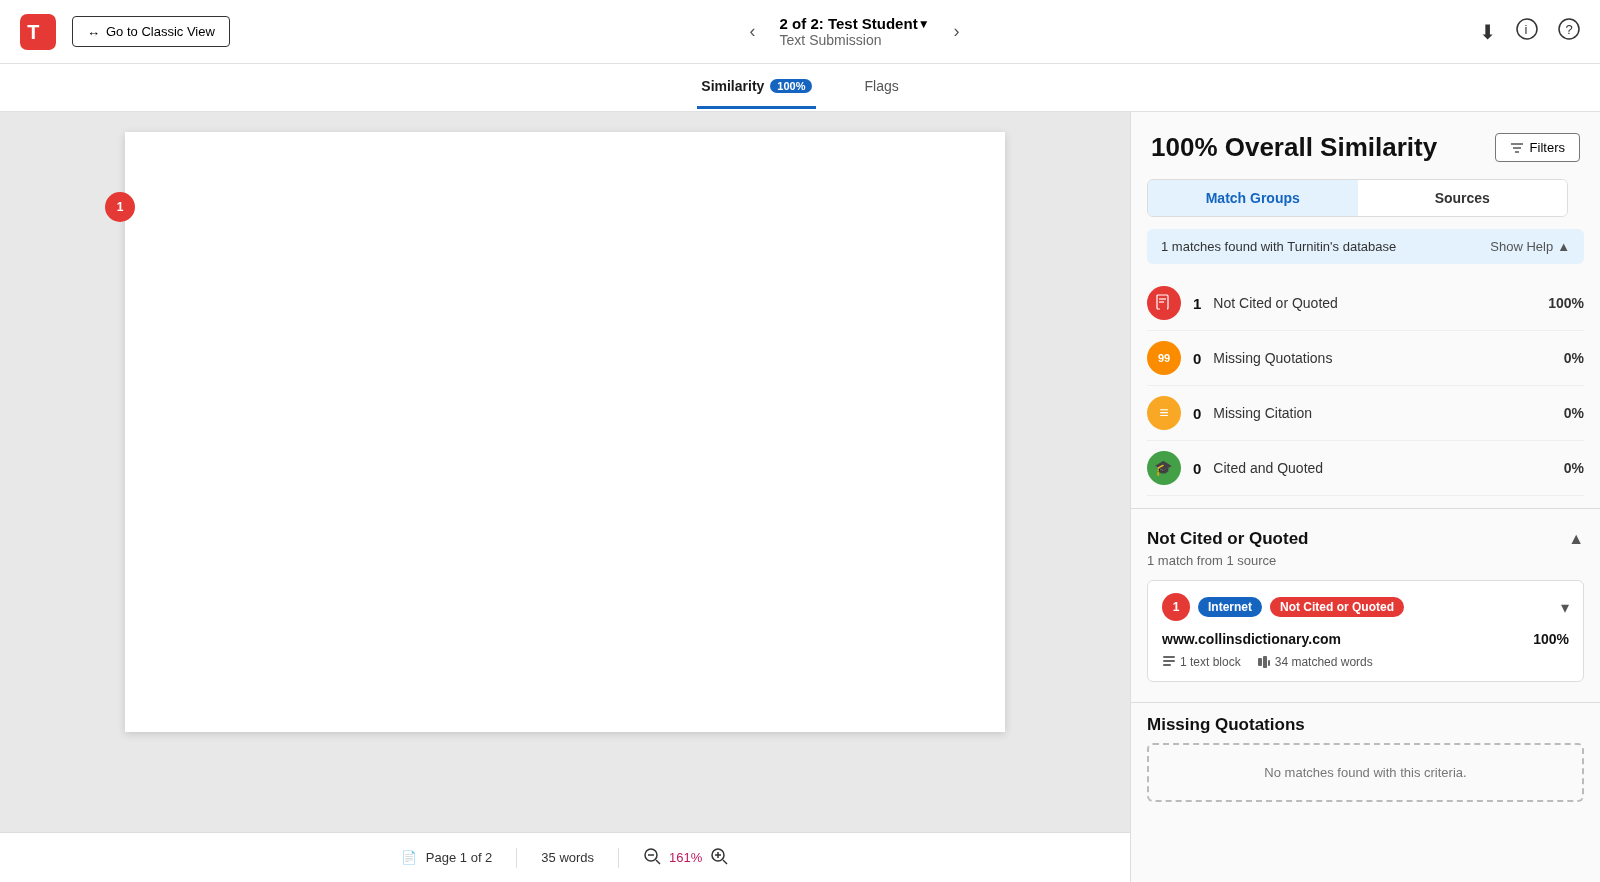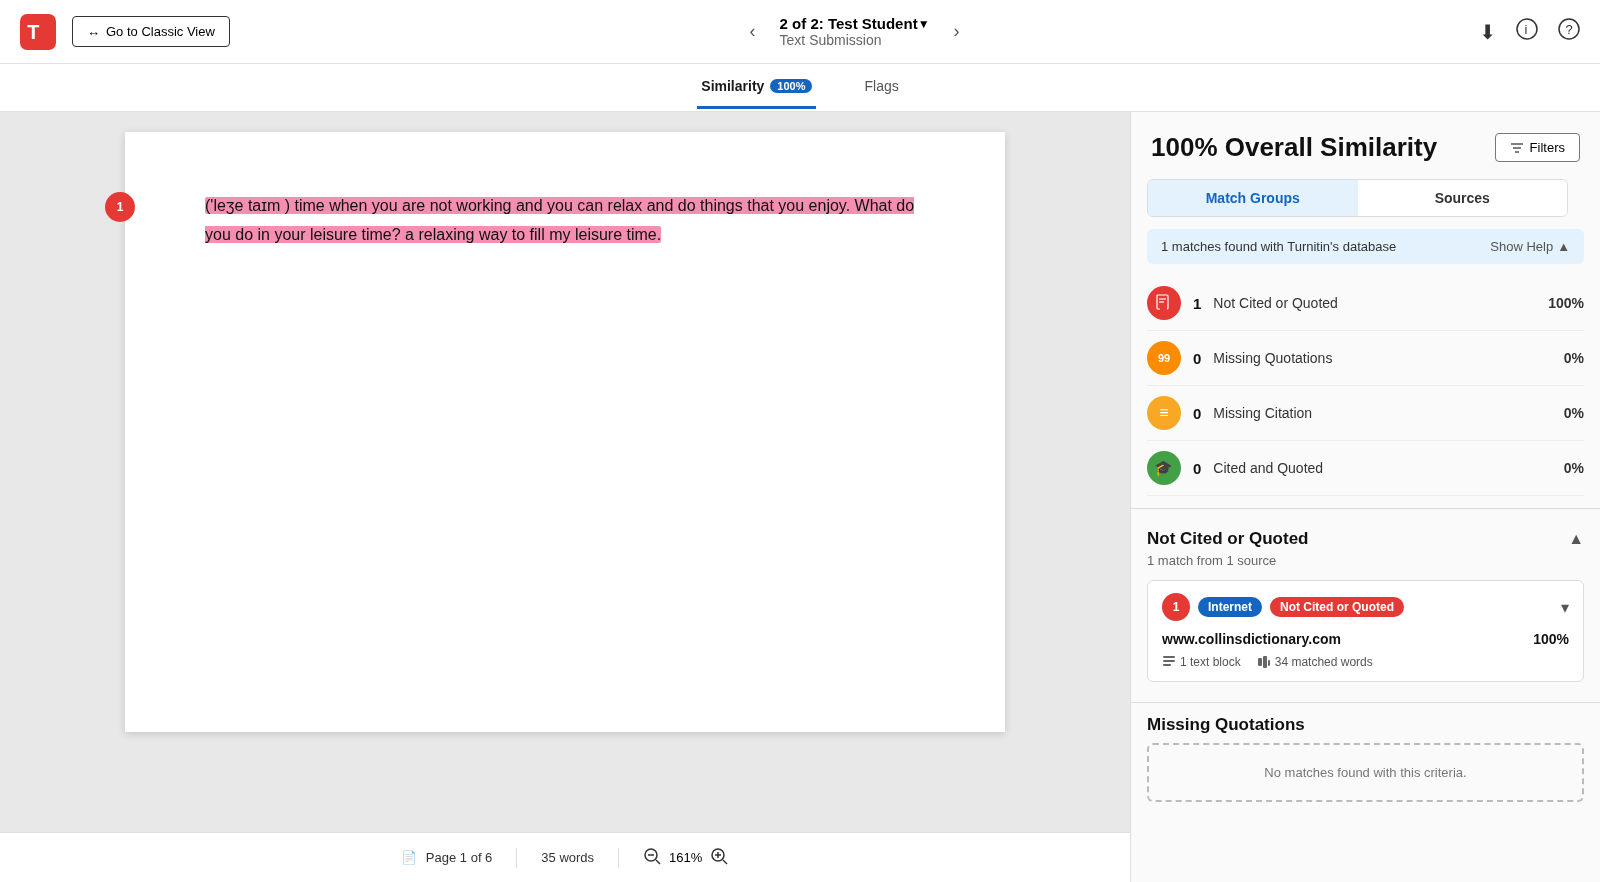--- a/index.html
+++ b/index.html
@@ -118,21 +118,21 @@
       position: absolute;
       bottom: 0; left: 0; right: 0;
       height: 50px;
       background: #fff;
       border-top: 1px solid #ddd;
       display: flex; align-items: center; justify-content: center;
       gap: 24px;
     }
     .page-info { display: flex; align-items: center; gap: 8px; font-size: 13px; color: #333; }
     .word-count { font-size: 13px; color: #333; }
-    .zoom-ctrl { display: flex; align-items: center; gap: 8px; font-size: 13px; color: #000000; }
+    .zoom-ctrl { display: flex; align-items: center; gap: 8px; font-size: 13px; color: #be185d; }
     .zoom-btn { background: none; border: none; cursor: pointer; font-size: 16px; color: #333; }
     .divider-v { width: 1px; height: 20px; background: #ddd; }
 
     
     .sidebar {
       width: 470px;
       background: #fafafa;
       border-left: 1px solid #ddd;
       overflow-y: auto;
       display: flex;
@@ -327,28 +327,25 @@
   <div class="tab-item">
     <span>Flags</span>
   </div>
 </div>
 
 <div class="main-layout">
 
   <div class="doc-panel">
     <div class="doc-page">
       <div class="match-badge">1</div>
-      <div class="doc-text">
-        <span class="highlighted">('leʒe taɪm ) time when you are not working and you can relax and do things that you enjoy. What do you do in your leisure time? a relaxing way to fill my leisure time.</span>
-      </div>
     </div>
     <div class="doc-bottombar">
       <div class="page-info">
         <span>📄</span>
-        <span>Page 1 of 6</span>
+        <span>Page 1 of 2</span>
       </div>
       <div class="divider-v"></div>
       <div class="word-count">35 words</div>
       <div class="divider-v"></div>
       <div class="zoom-ctrl">
         <button class="zoom-btn">
           <svg width="18" height="18" viewBox="0 0 18 18">
               <circle cx="8" cy="8" r="6" stroke="#333" stroke-width="1.5" fill="none"></circle>
               <line x1="5" y1="8" x2="11" y2="8" stroke="#333" stroke-width="1.5"></line>
               <line x1="13" y1="13" x2="17" y2="17" stroke="#333" stroke-width="1.5"></line>

